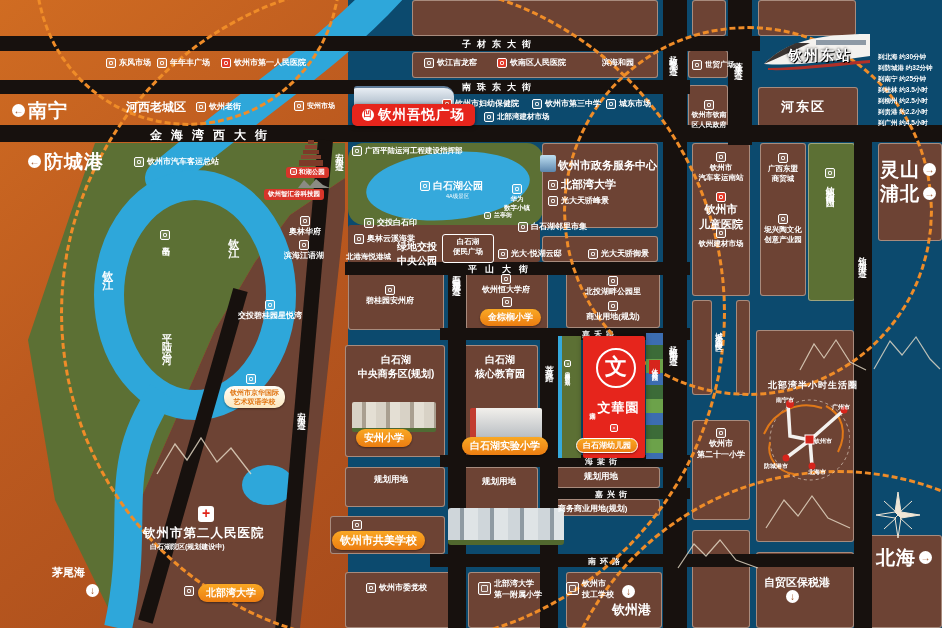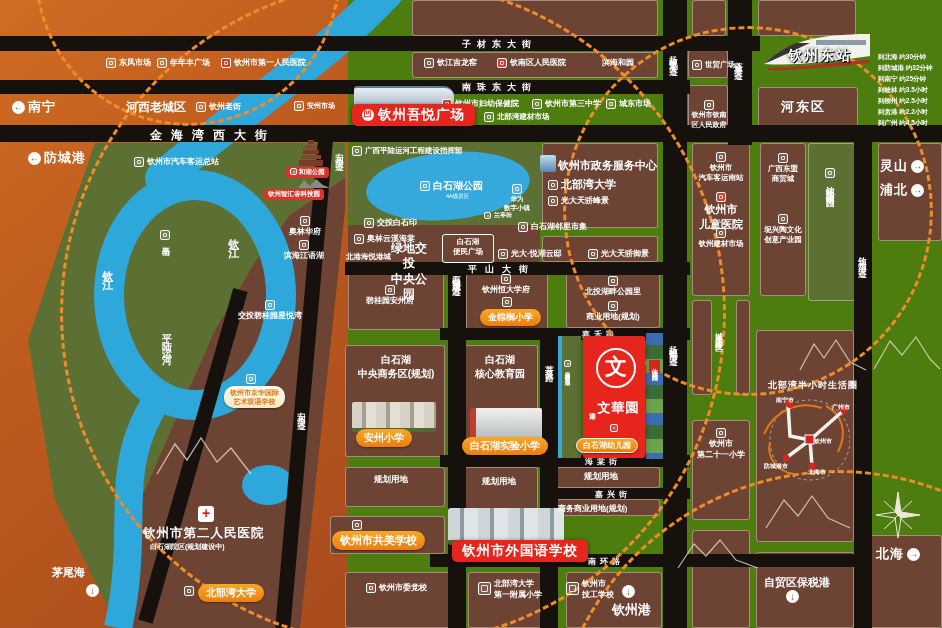--- a/index.html
+++ b/index.html
@@ -1,30 +1,30 @@
 <!DOCTYPE html>
 <html><head>
 <meta charset="utf-8">
 <style>
   html,body{margin:0;padding:0;background:#111}
-  .map{position:relative;width:942px;height:628px;background:#4d7c0f;overflow:hidden;
+  .map{position:relative;width:942px;height:628px;background:#0c4a6e;overflow:hidden;
        font-family:"Liberation Sans",sans-serif;-webkit-font-smoothing:antialiased}
   .west{position:absolute;left:0;top:0;width:348px;height:628px;z-index:0;
         background:linear-gradient(140deg,#d06c22 0%,#bc5a1f 45%,#a84c1c 100%)}
   svg.base{position:absolute;left:0;top:0;z-index:1}
   .road{position:absolute;background:#17110e;z-index:3}
   .rlabel{position:absolute;z-index:4;color:#fff;font-weight:bold;font-size:9px;
           letter-spacing:6px;white-space:nowrap}
   .vt{writing-mode:vertical-rl}
   .block{position:absolute;background:#6d4334;border:1px solid rgba(240,228,214,.45);
          border-radius:3px;z-index:2;box-sizing:border-box}
   .lbl{position:absolute;z-index:6;color:#fff;font-size:8px;font-weight:bold;line-height:1.25;
        white-space:nowrap;display:flex;align-items:center;gap:3px}
   .col{flex-direction:column;gap:1px;white-space:normal;text-align:center}
-  .town{font-size:13px;letter-spacing:1px}
+  .town{font-size:19px;letter-spacing:1px}
   .icon{box-sizing:border-box;display:inline-block;width:10px;height:10px;border:1px solid #fff;
         border-radius:2px;background:rgba(255,255,255,.14);position:relative;flex:none}
   .icon::after{content:"";position:absolute;left:2px;top:2px;right:2px;bottom:2px;
         border:1px solid rgba(255,255,255,.85);border-radius:1px}
   .icon.red{background:#e23a28}
   .cross{box-sizing:border-box;display:inline-block;width:16px;height:16px;background:#fff;
          border-radius:3px;color:#e02318;font:bold 14px/15px "Liberation Sans",sans-serif;
          text-align:center;flex:none}
   .pill{position:absolute;z-index:7;background:linear-gradient(#f9a824,#ec7d11);color:#fff;
         font-weight:bold;font-size:9px;padding:2px 8px;border-radius:10px;white-space:nowrap;
@@ -329,21 +329,21 @@
     </div>
 
   <div class="lbl" style="left:364px;top:218px">
       <span class="icon"></span>
       <span>交投白石印</span>
     </div>
   <div class="lbl" style="left:354px;top:234px">
       <span class="icon"></span>
       <span>奥林云溪海棠</span>
     </div>
-  <div class="lbl col" style="left:388px;top:241px;width:42px;font-size:12px">
+  <div class="lbl col" style="left:396px;top:241px;width:42px;font-size:10px">
       <span>绿地交投</span>
       <span>中央公园</span>
     </div>
   <div class="lbl" style="left:346px;top:252px;font-size:7.5px">北港海悦港城</div>
   <div class="block" style="left:442px;top:234px;width:52px;height:29px;z-index:5;border-color:#fff"></div>
   <div class="lbl col" style="left:444px;top:237px;width:48px;font-size:7.5px">
       <span>白石湖</span>
       <span>便民广场</span>
     </div>
 
@@ -385,21 +385,20 @@
   <div class="lbl" style="left:374px;top:474px;font-size:8.5px">规划用地</div>
   <div class="lbl" style="left:482px;top:476px;font-size:8.5px">规划用地</div>
   <div class="lbl" style="left:584px;top:471px;font-size:8.5px">规划用地</div>
   <div class="lbl" style="left:558px;top:504px;font-size:8px">商务商业用地(规划)</div>
 
   <div class="lbl" style="left:352px;top:520px">
       <span class="icon"></span>
     </div>
   <div class="pill" style="left:332px;top:531px;font-size:11px">钦州市共美学校</div>
   <div class="render" style="left:448px;top:508px;width:116px;height:32px;background:repeating-linear-gradient(90deg,#cfd6da 0 12px,#8f9aa2 12px 16px,#dfe4e6 16px 30px);border-bottom:5px solid #51682f;border-radius:3px"></div>
-  <div class="banner" style="left:452px;top:540px">钦州市外国语学校</div>
   <div class="lbl" style="left:366px;top:583px">
       <span class="icon"></span>
       <span>钦州市委党校</span>
     </div>
   <div class="lbl" style="left:478px;top:582px">
       <span class="icon" style="width:13px;height:13px"></span>
     </div>
   <div class="lbl col" style="left:494px;top:579px;width:58px;align-items:flex-start;text-align:left">
       <span>北部湾大学</span>
       <span>第一附属小学</span>

